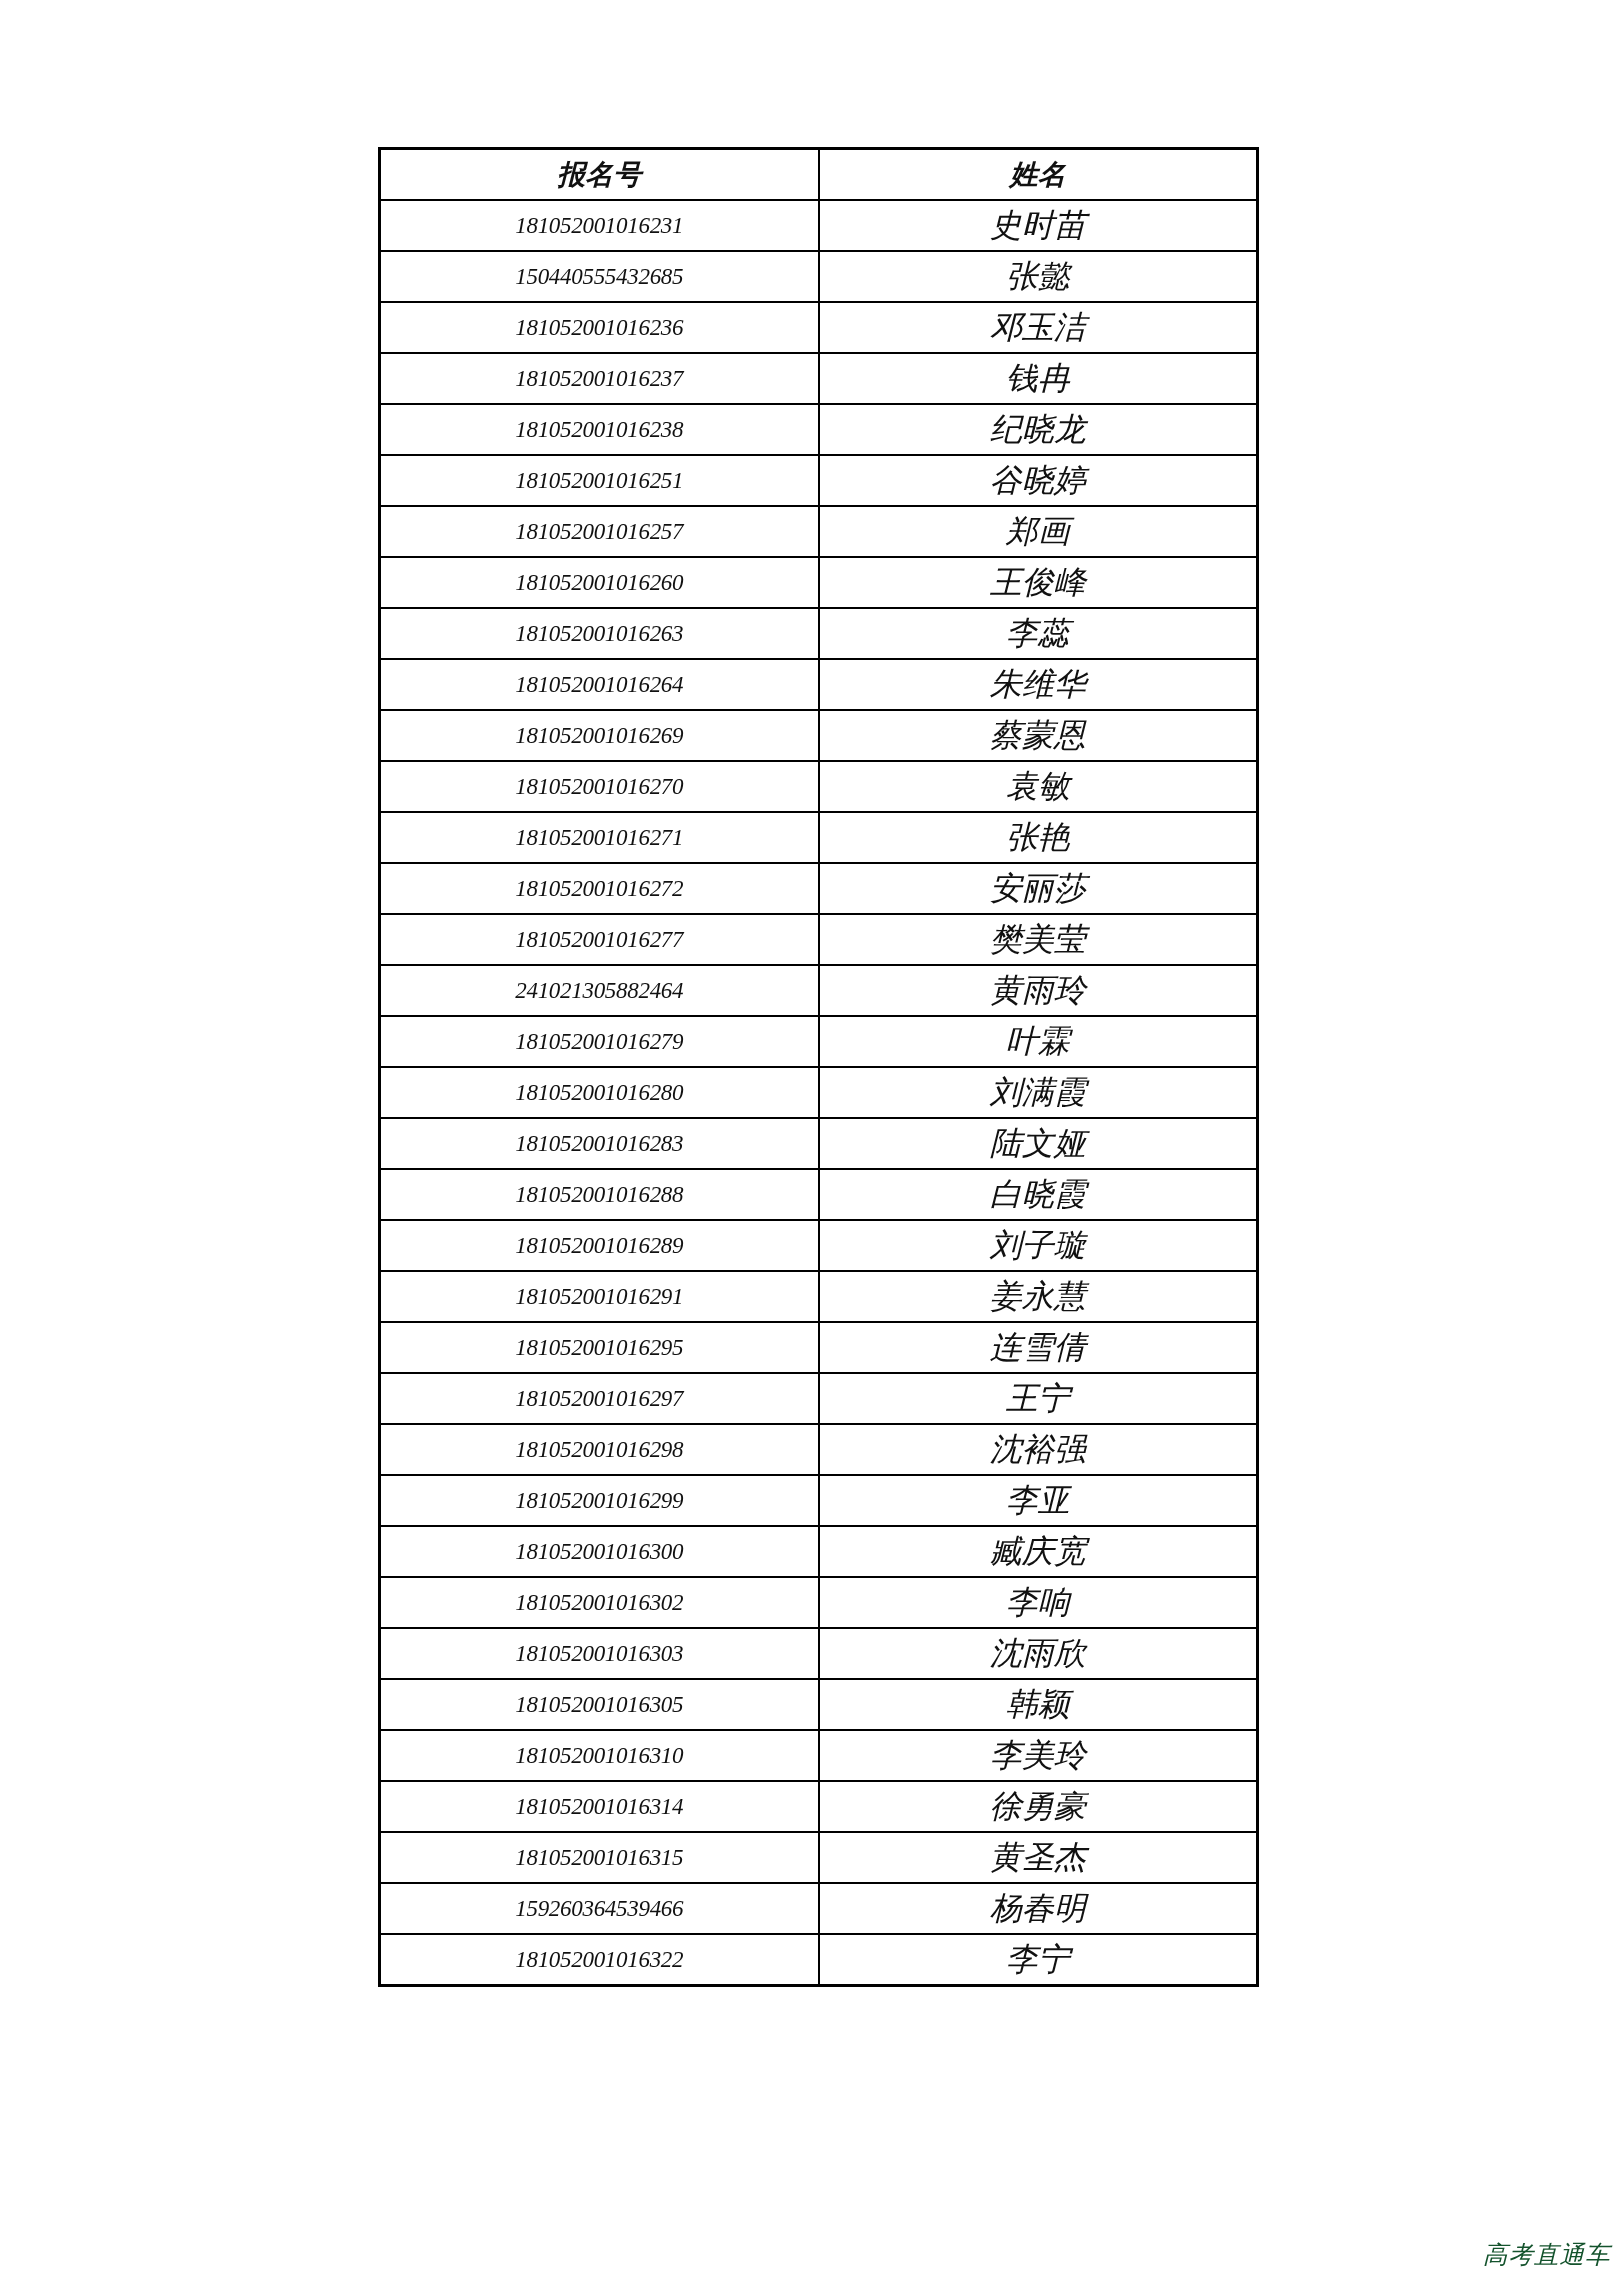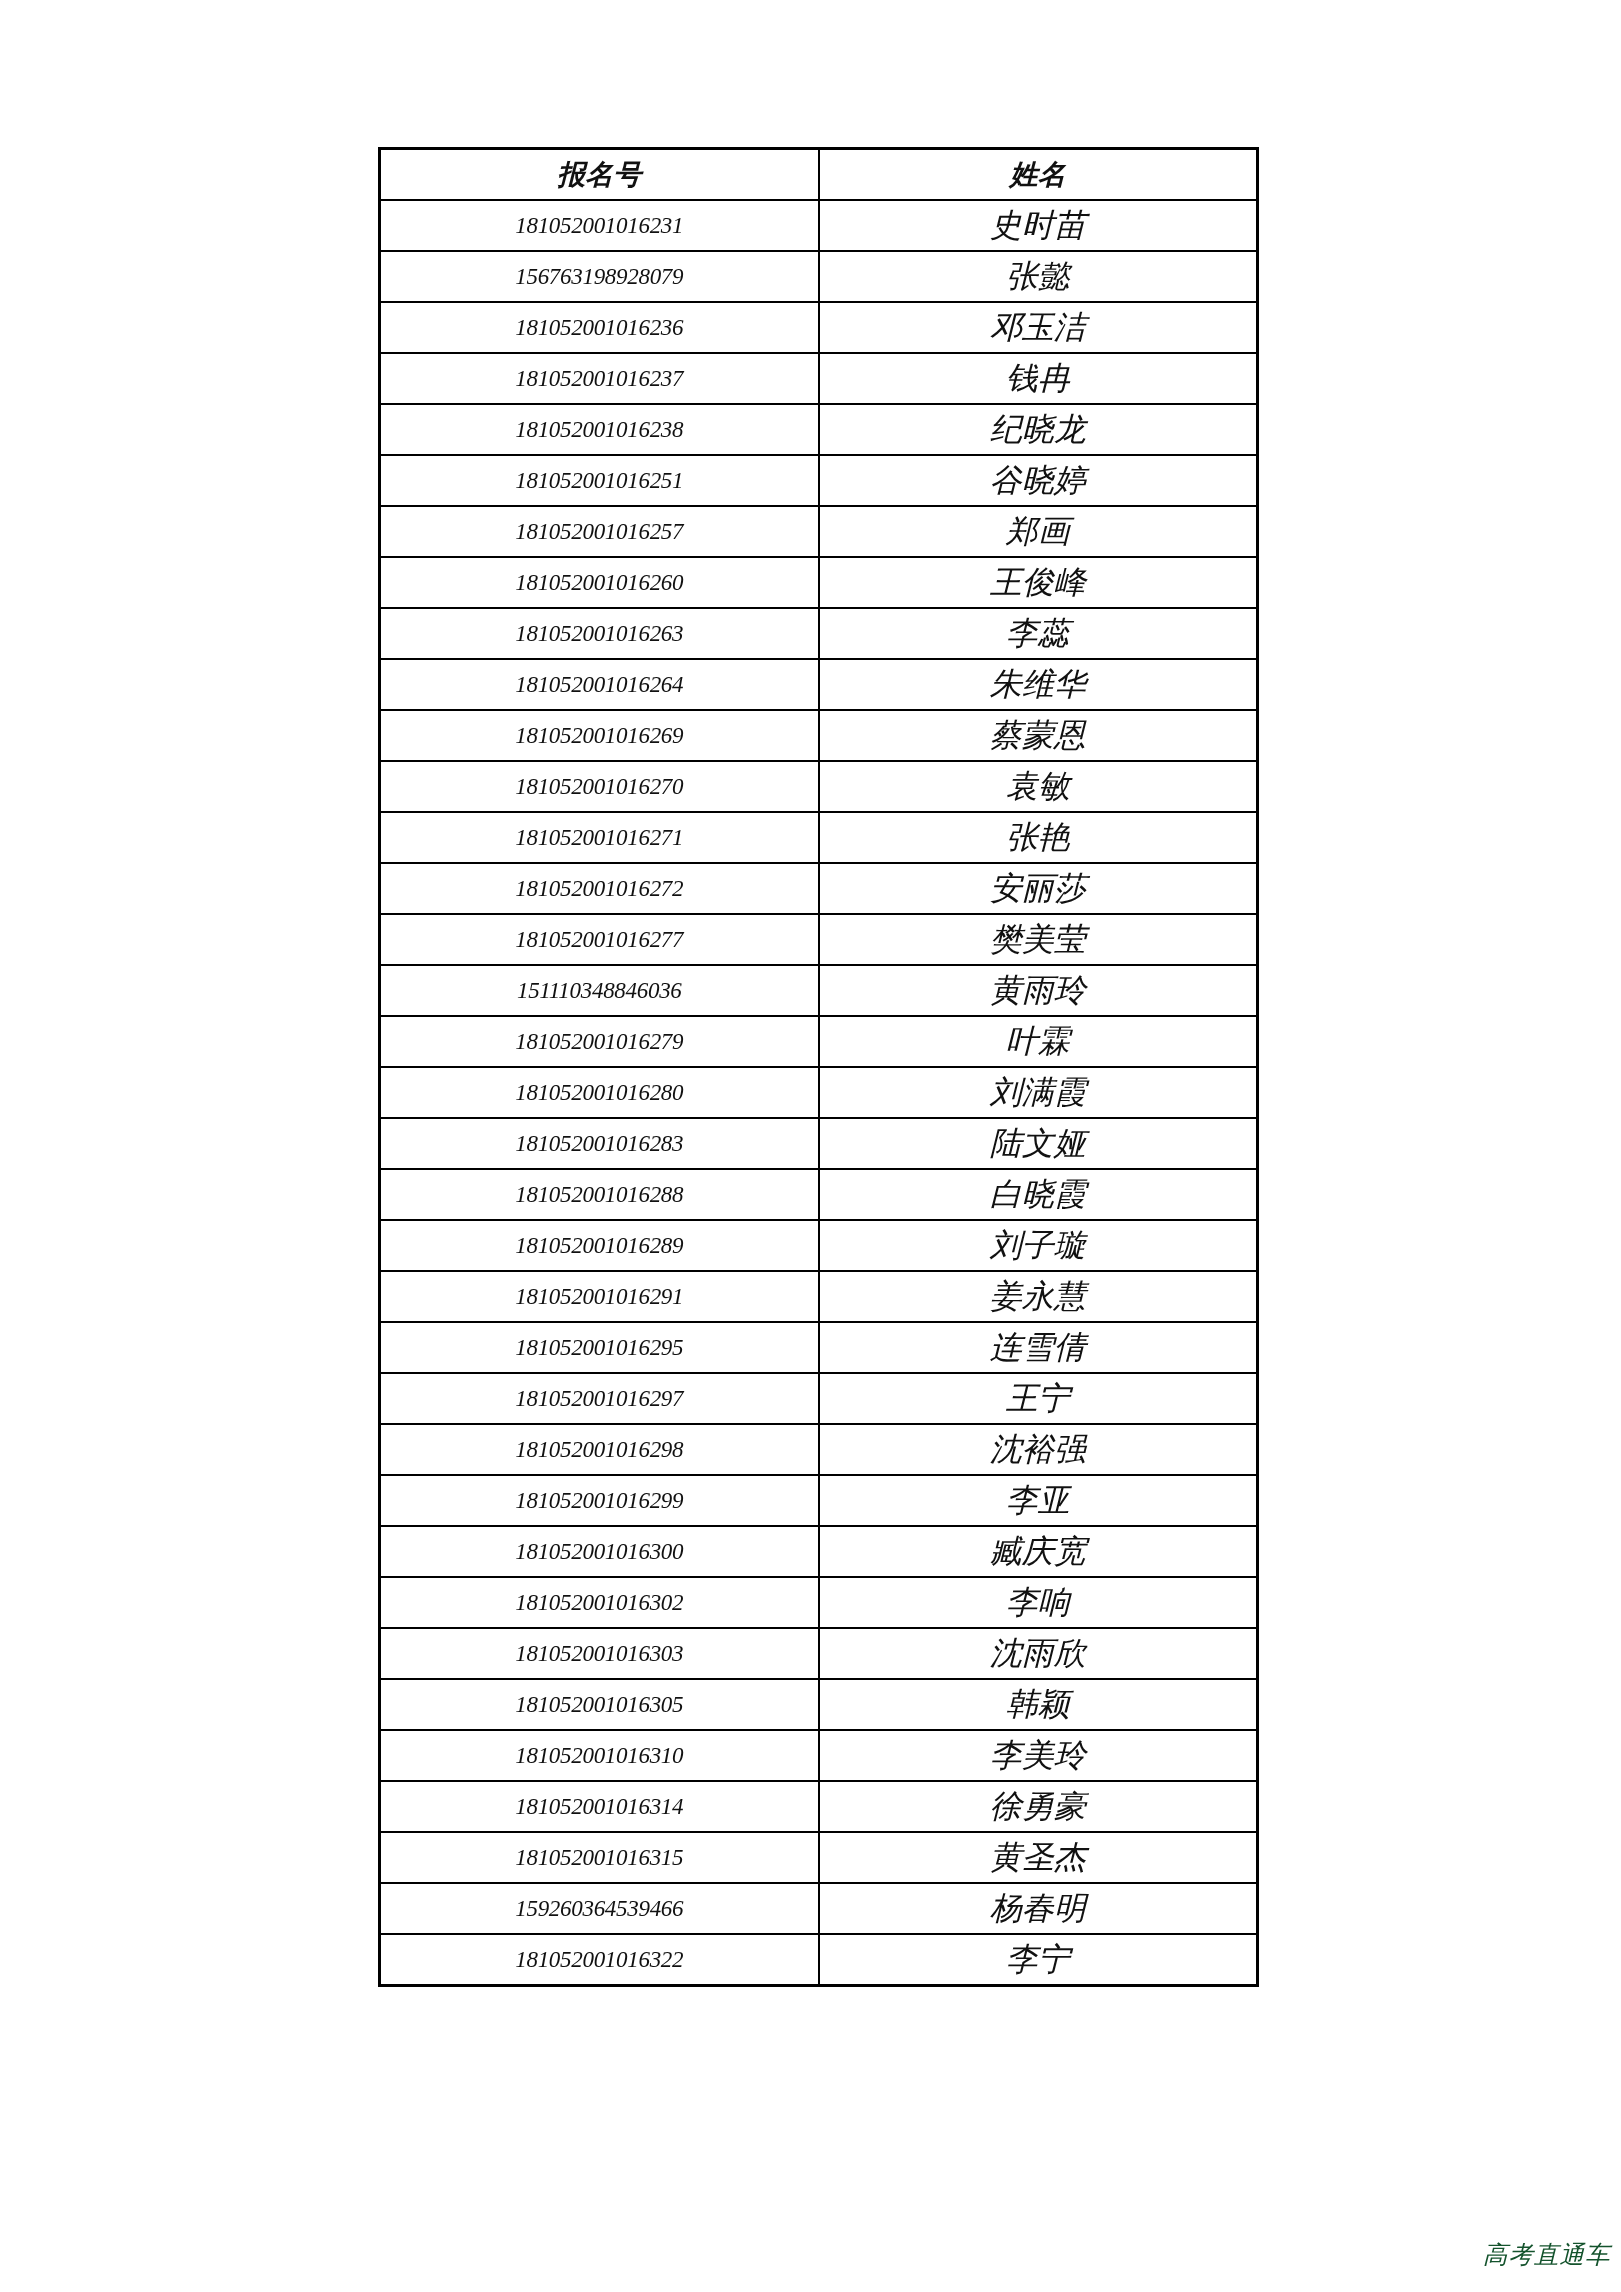--- a/index.html
+++ b/index.html
@@ -65,21 +65,21 @@
         <th>报名号</th>
         <th>姓名</th>
       </tr>
     </thead>
     <tbody id="rows">
         <tr>
           <td class="reg">181052001016231</td>
           <td class="name">史时苗</td>
         </tr>
         <tr>
-          <td class="reg">156763198928079</td>
+          <td class="reg">150440555432685</td>
           <td class="name">张懿</td>
         </tr>
         <tr>
           <td class="reg">181052001016236</td>
           <td class="name">邓玉洁</td>
         </tr>
         <tr>
           <td class="reg">181052001016237</td>
           <td class="name">钱冉</td>
         </tr>
@@ -121,21 +121,21 @@
         </tr>
         <tr>
           <td class="reg">181052001016272</td>
           <td class="name">安丽莎</td>
         </tr>
         <tr>
           <td class="reg">181052001016277</td>
           <td class="name">樊美莹</td>
         </tr>
         <tr>
-          <td class="reg">151110348846036</td>
+          <td class="reg">241021305882464</td>
           <td class="name">黄雨玲</td>
         </tr>
         <tr>
           <td class="reg">181052001016279</td>
           <td class="name">叶霖</td>
         </tr>
         <tr>
           <td class="reg">181052001016280</td>
           <td class="name">刘满霞</td>
         </tr>

